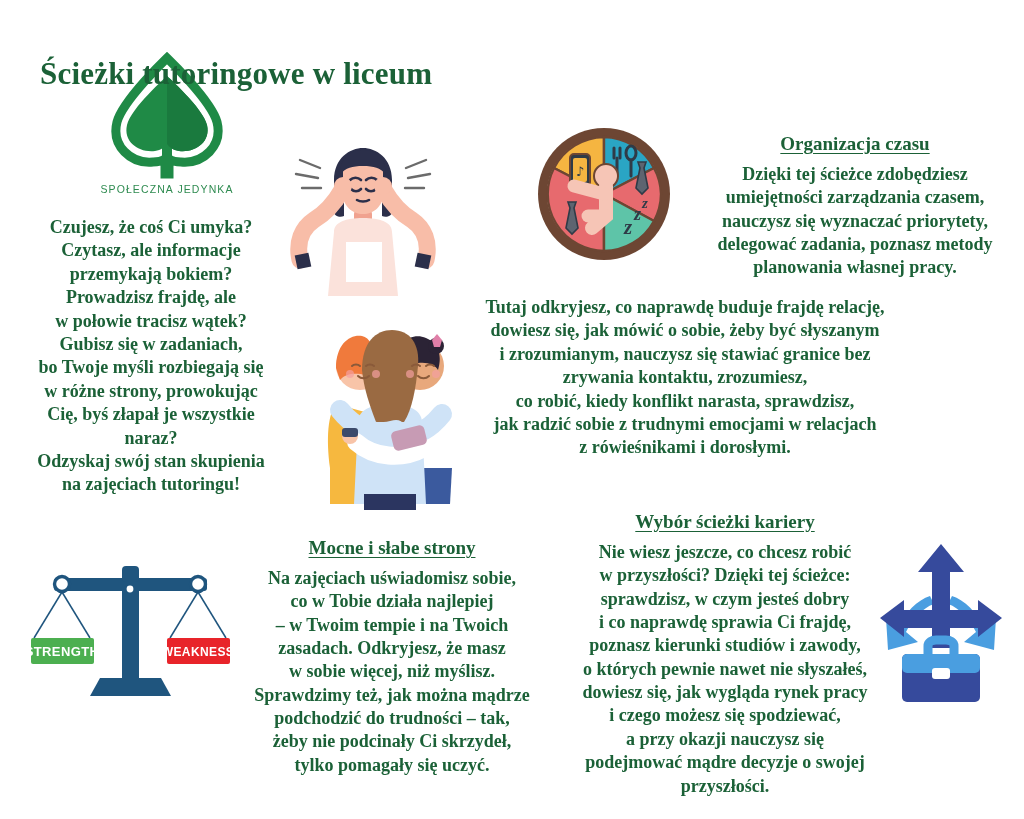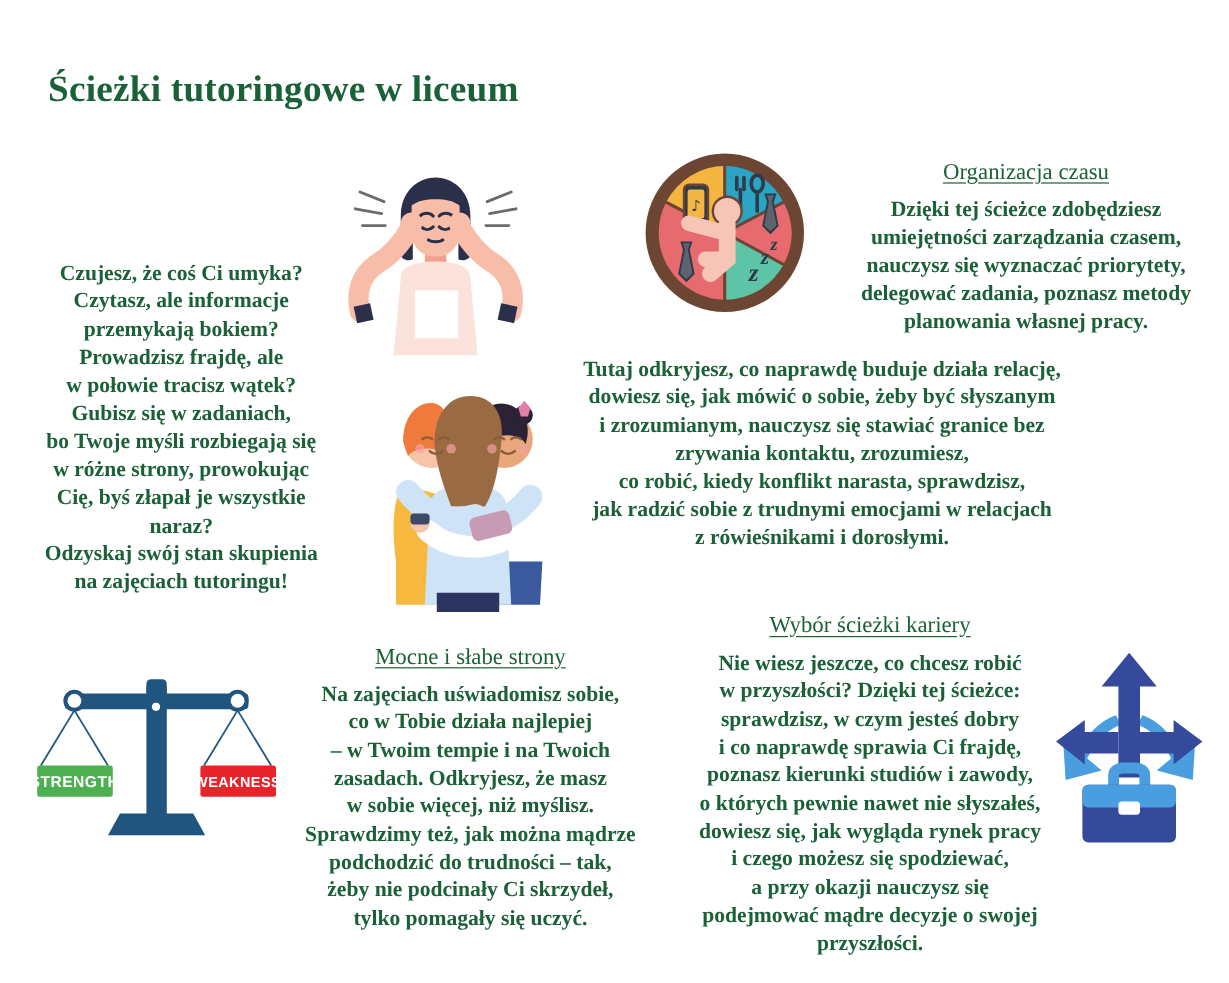--- a/index.html
+++ b/index.html
@@ -19,21 +19,21 @@
     font-size:31px;font-weight:bold;
     color:#1b6137;
     letter-spacing:.2px;
     padding-left:40px;
     box-sizing:border-box;
   }
 
   
   .block{color:#1b6137;text-align:center;}
   .block .head{
-    font-weight:normal;font-size:19px;
+    font-weight:bold;font-size:19px;
     text-decoration:underline;
     text-underline-offset:3px;
     margin-bottom:7px;
     line-height:1.25;
   }
   .block .body{
     font-weight:bold;font-size:18px;
     line-height:1.30;
   }
   .block .body div{white-space:nowrap;}
@@ -63,20 +63,29 @@
   .i-clock{left:534px;top:124px;}
   .i-hug{left:300px;top:318px;}
   .i-scale{left:28px;top:556px;}
   .i-career{left:878px;top:538px;}
 </style>
 </head>
 <body>
 
 <div class="stage">
 
+  <div class="abs logo">
+    <svg width="120" height="128" viewBox="0 0 120 128">
+      <path d="M60 6 C60 6 104 48 110 70 C116 94 96 112 74 110 C69 110 65 109 62 107 L62 122 L58 122 L58 107 C55 109 51 110 46 110 C24 112 4 94 10 70 C16 48 60 6 60 6 Z" fill="none" stroke="#1f8a46" stroke-width="9"></path>
+      <path d="M60 24 C60 24 96 56 100 73 C104 90 88 101 72 99 C66 98 62 95 60 92 C58 95 54 98 48 99 C32 101 16 90 20 73 C24 56 60 24 60 24 Z" fill="#1f8a46"></path>
+      <rect x="55" y="88" width="10" height="28" fill="#1f8a46"></rect>
+      <path d="M60 24 C60 24 96 56 100 73 C104 90 88 101 72 99 C66 98 62 95 60 92 Z" fill="#1a7a3e"></path>
+    </svg>
+    <div class="cap">SPOŁECZNA JEDYNKA</div>
+  </div>
 
   <div class="abs title">Ścieżki tutoringowe w liceum</div>
 
   <div class="abs ill i-focus">
     <svg width="150" height="165" viewBox="0 0 150 165">
 
       <g stroke="#6b6b6b" stroke-width="2.4" stroke-linecap="round">
         <line x1="12" y1="24" x2="32" y2="32"></line>
         <line x1="8" y1="38" x2="30" y2="42"></line>
         <line x1="14" y1="52" x2="33" y2="52"></line>
@@ -273,21 +282,21 @@
         <div>Dzięki tej ścieżce zdobędziesz</div>
         <div>umiejętności zarządzania czasem,</div>
         <div>nauczysz się wyznaczać priorytety,</div>
         <div>delegować zadania, poznasz metody</div>
         <div>planowania własnej pracy.</div>
       </div>
   </div>
 
   <div class="abs block b-relations">
     <div class="body">
-        <div>Tutaj odkryjesz, co naprawdę buduje działa relację,</div>
+        <div>Tutaj odkryjesz, co naprawdę buduje frajdę relację,</div>
         <div>dowiesz się, jak mówić o sobie, żeby być słyszanym</div>
         <div>i zrozumianym, nauczysz się stawiać granice bez</div>
         <div>zrywania kontaktu, zrozumiesz,</div>
         <div>co robić, kiedy konflikt narasta, sprawdzisz,</div>
         <div>jak radzić sobie z trudnymi emocjami w relacjach</div>
         <div>z rówieśnikami i dorosłymi.</div>
       </div>
   </div>
 
   <div class="abs block b-strengths">

